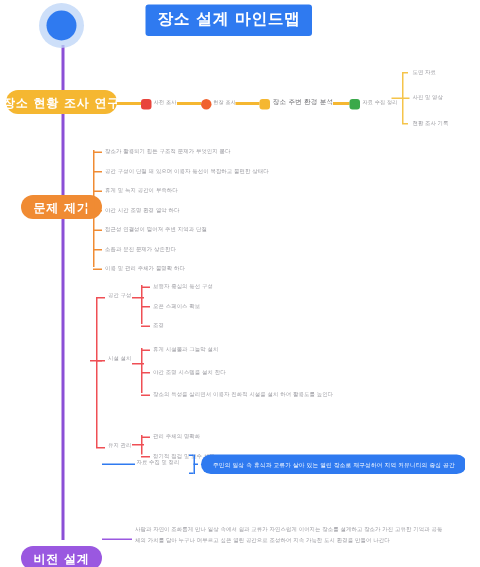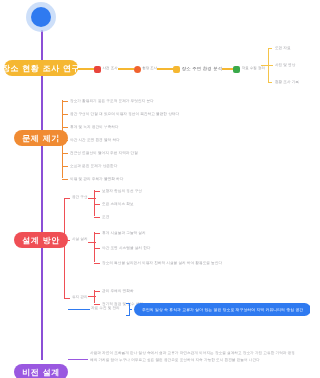--- a/index.html
+++ b/index.html
@@ -118,20 +118,21 @@
 </style>
 </head>
 <body>
 
 <div class="canvas">
 
   <div class="trunk"></div>
   <div class="root-halo"></div>
   <div class="root-dot"></div>
 
+  <div class="title">장소 설계 마인드맵</div>
 
   <div class="pill n1">장소 현황 조사 연구</div>
 
   <div class="chain">
     <span class="dash"></span>
     <span class="citem">
       <span class="cico" style="background:#e8453c"></span>
       <span class="ctxt">사전 조사</span>
     </span>
     <span class="dash"></span>
@@ -189,21 +190,20 @@
     <div class="row" style="top:65px">
         <span class="tk"></span>
         <span class="lb">소음과 분진 문제가 상존한다</span>
       </div>
     <div class="row" style="top:78px">
         <span class="tk"></span>
         <span class="lb">이용 및 관리 주체가 불명확 하다</span>
       </div>
   </div>
 
-  <div class="pill n3">설계 방안</div>
 
   <div class="grp g-rd" style="left:64px;top:198px;width:10px;height:100px;">
     <div class="lead" style="left:-4px;top:42px;"></div>
     <div class="spine" style="height:100px;"></div>
     <div class="row" style="top:0px">
         <span class="tk"></span>
       </div>
     <div class="row" style="top:42px">
         <span class="tk"></span>
       </div>

